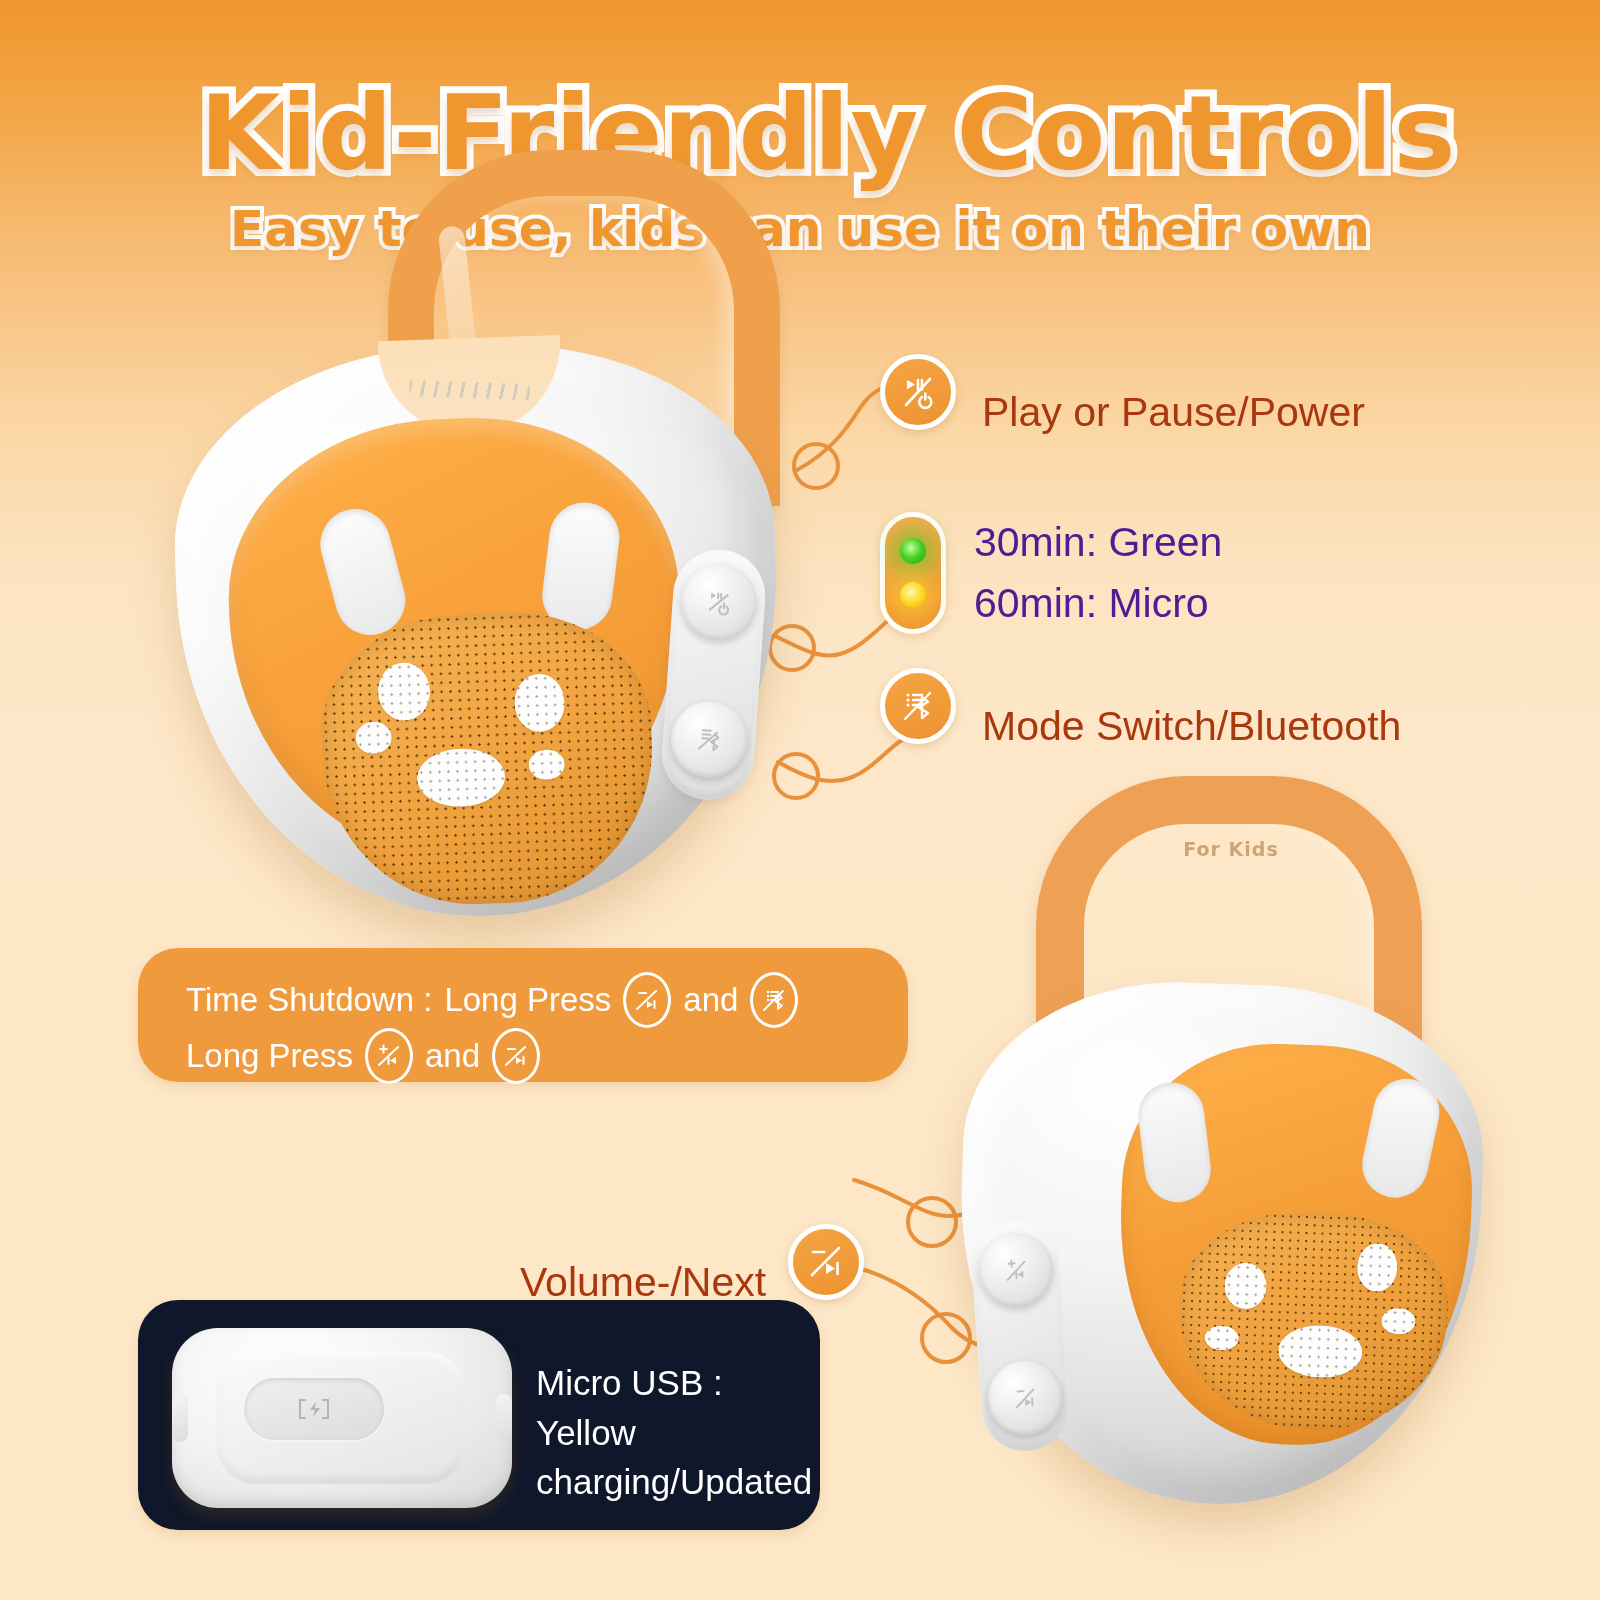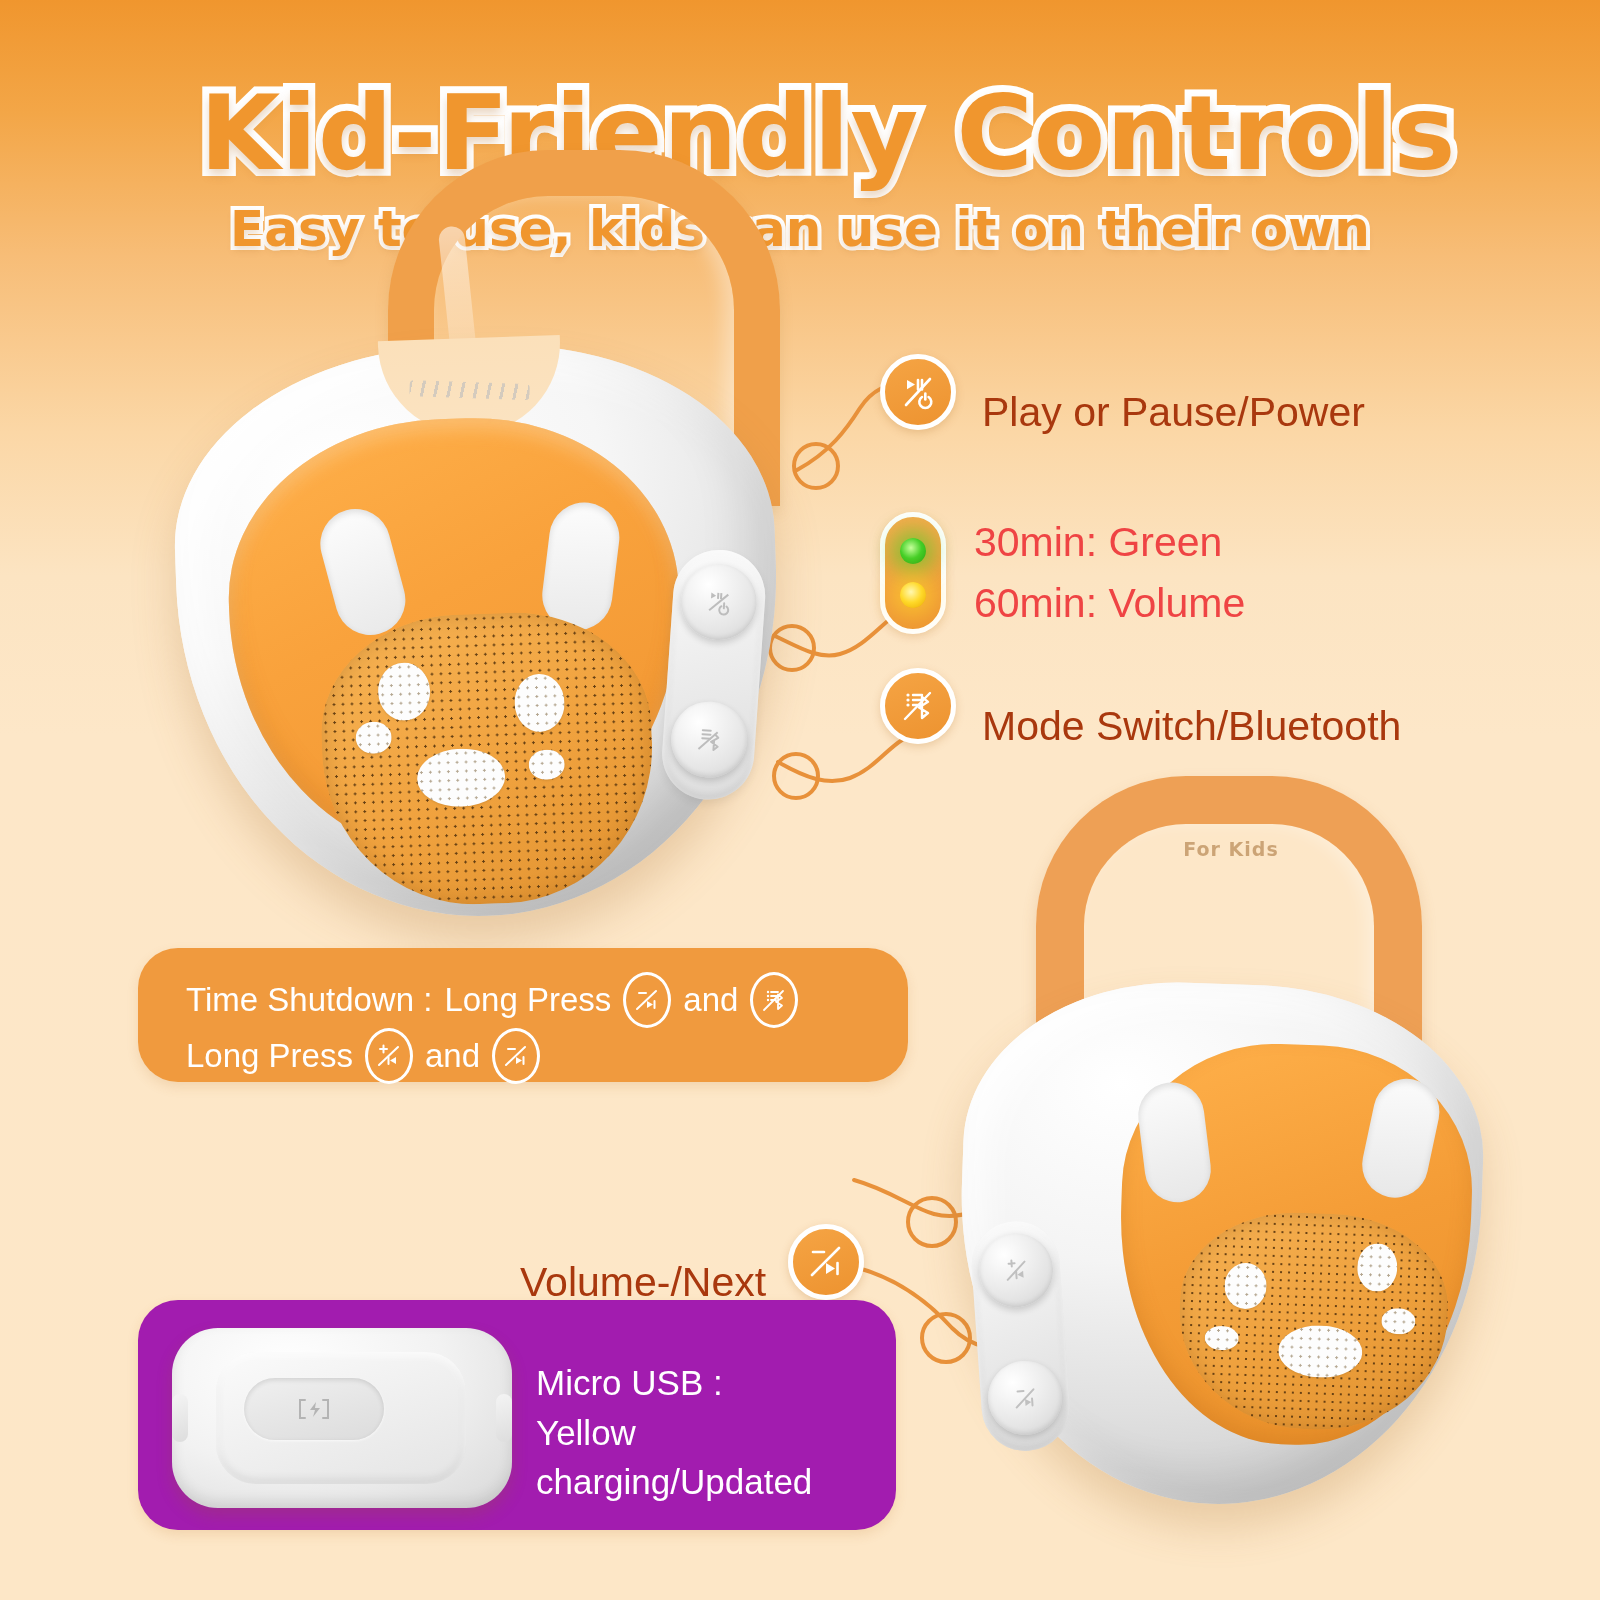--- a/index.html
+++ b/index.html
@@ -182,21 +182,21 @@
     border:5px solid #fff;box-sizing:border-box;
     display:flex;flex-direction:column;align-items:center;justify-content:space-around;
     padding:12px 0;box-shadow:0 3px 9px rgba(180,110,40,.22);flex:0 0 auto;
   }
   .led{width:26px;height:26px;border-radius:50%;}
   .led.green{background:radial-gradient(circle at 42% 38%,#c6ff9a,#44cf27 48%,#2fae17 85%);
     box-shadow:0 0 20px 9px rgba(70,210,40,.55);}
   .led.yellow{background:radial-gradient(circle at 42% 38%,#fff8b0,#ffd92a 48%,#f0b80c 85%);
     box-shadow:0 0 20px 9px rgba(255,214,40,.55);}
   .ledLines{display:flex;flex-direction:column;gap:14px;}
-  .ledLine{font-size:41px;color:#ef4444;white-space:nowrap;}
+  .ledLine{font-size:41px;color:#4c1d95;white-space:nowrap;}
 
   .row-volp{left:455px;top:1136px;}
   .row-voln{left:520px;top:1218px;}
   .row-vol{display:flex;align-items:center;gap:22px;}
   .row-vol .cLabel{font-size:41px;}
 
   
   .panelTop{
     left:138px;top:948px;width:770px;height:134px;
     background:#f09a3e;border-radius:40px;
@@ -205,22 +205,22 @@
   .pLine{display:flex;align-items:center;gap:12px;color:#fff;font-size:33px;white-space:nowrap;}
   .pLine.l1{position:absolute;left:48px;top:24px;}
   .pLine.l2{position:absolute;left:48px;top:80px;}
   .oIcon{
     width:48px;height:56px;border-radius:50%;
     border:3px solid #fff;box-sizing:border-box;
     display:flex;align-items:center;justify-content:center;flex:0 0 auto;
   }
 
   .panelUsb{
-    left:138px;top:1300px;width:758px;height:230px;
-    background:#a21caf;border-radius:40px;
+    left:138px;top:1300px;width:682px;height:230px;
+    background:#0f172a;border-radius:40px;
     box-shadow:0 5px 12px rgba(185,120,45,.16);
   }
   .usbPhoto{
     position:absolute;left:34px;top:28px;width:340px;height:180px;
     background:radial-gradient(110% 130% at 34% 22%,#ffffff,#f2f2f2 42%,#dcdcdc 78%,#cfcfcf 100%);
     border-radius:46px;
     box-shadow:0 8px 16px rgba(150,95,30,.22), inset 0 -6px 14px rgba(0,0,0,.10);
   }
   .usbInner{
     position:absolute;left:44px;top:24px;width:250px;height:132px;
@@ -316,21 +316,21 @@
     <div class="cLabel">Play or Pause/Power</div>
   </div>
 
   <div class="abs ledWrap">
     <div class="ledPill">
       <div class="led green"></div>
       <div class="led yellow"></div>
     </div>
     <div class="ledLines">
       <div class="ledLine">30min: Green</div>
-      <div class="ledLine">60min: Volume</div>
+      <div class="ledLine">60min: Micro</div>
     </div>
   </div>
 
   <div class="abs callout row-mode">
     <div class="cIcon">
       <svg width="44" height="44" viewBox="0 0 44 44" fill="none" stroke="#fff" stroke-width="2.4">
         <circle cx="12" cy="11" r="1.6" fill="#fff" stroke="none"></circle>
         <circle cx="12" cy="16" r="1.6" fill="#fff" stroke="none"></circle>
         <circle cx="12" cy="21" r="1.6" fill="#fff" stroke="none"></circle>
         <path d="M17 11h9M17 16h9M17 21h7" stroke-linecap="round"></path>

